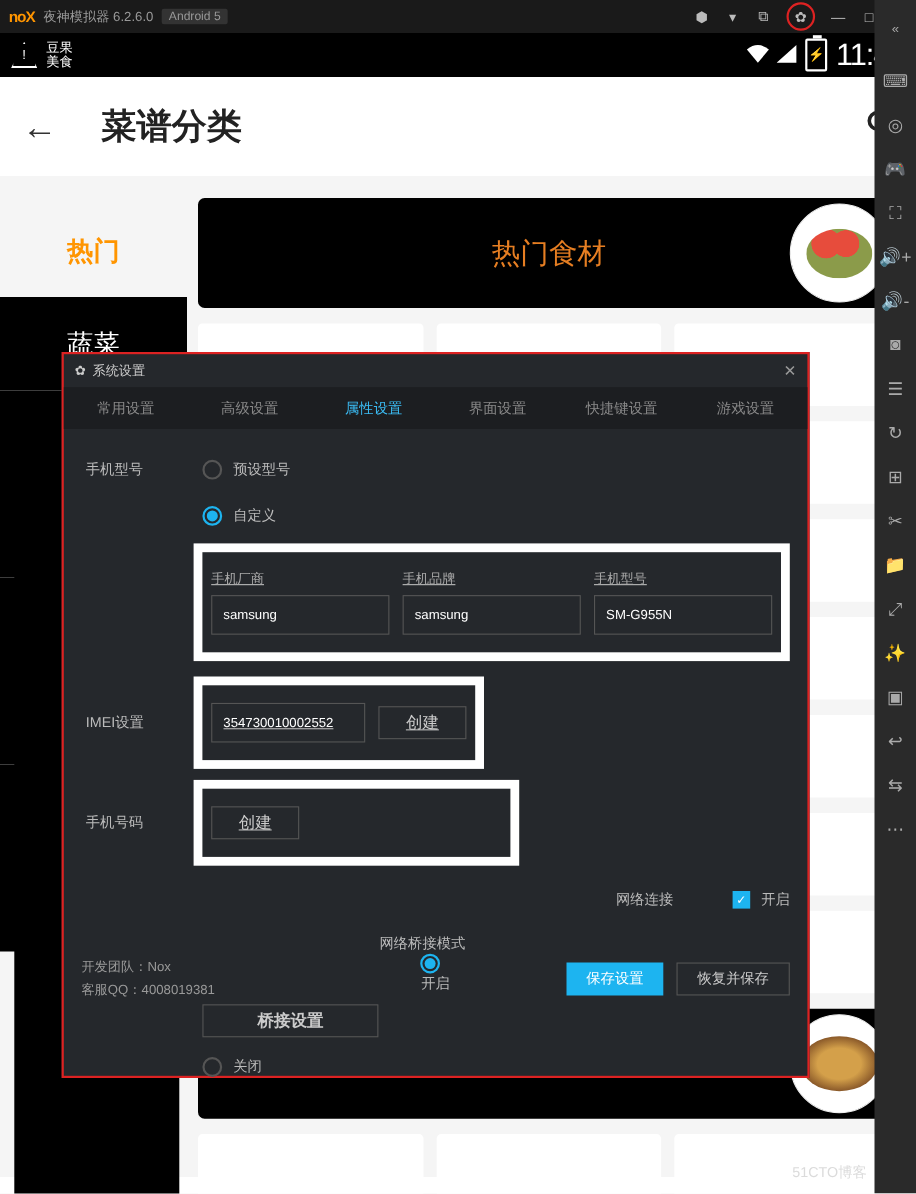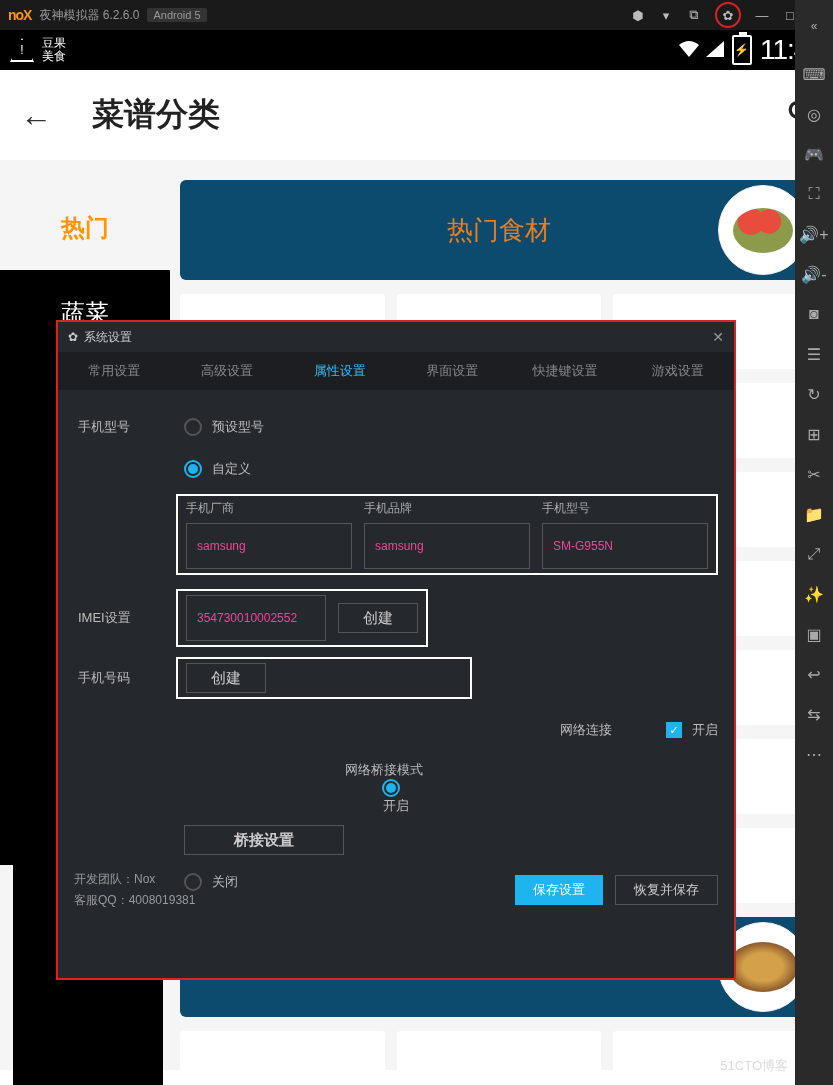--- a/index.html
+++ b/index.html
@@ -30,21 +30,21 @@
 .app-head-spacer { flex: 1; }
 .search-ic { font-size: 28px; font-weight: bold; color: #333; cursor: pointer; }
 
 .app-body { background: #f5f5f5; height: 910px; position: relative; display: flex; }
 .side-col { width: 170px; padding-top: 25px; }
 .side-item { height: 85px; display: flex; align-items: center; justify-content: center; font-size: 24px; color: #333; cursor: pointer; }
 .side-item.active { background: #000; color: #fff; border-radius: 0; }
 .side-item.hot { color: #ff9500; font-weight: bold; }
 
 .main-col { flex: 1; padding: 20px 15px 0 10px; }
-.banner { background: #0c4a6e; height: 100px; border-radius: 6px; display: flex; align-items: center; justify-content: center; position: relative; margin-bottom: 14px; text-align: right; }
+.banner { background: #000000; height: 100px; border-radius: 6px; display: flex; align-items: center; justify-content: center; position: relative; margin-bottom: 14px; text-align: right; }
 .banner-text { font-size: 26px; color: #e67e22; font-weight: 500; }
 .banner-arrow { color: #e67e22; font-size: 22px; margin-left: 6px; }
 .plate { width: 90px; height: 90px; background: #fff; border-radius: 50%; position: absolute; right: 10px; top: 5px; border: 1px solid #eee; display:flex; align-items:center; justify-content:center; }
 .plate-food1 { width:60px; height:45px; background: radial-gradient(circle at 30% 30%, #e74c3c 25%, transparent 26%), radial-gradient(circle at 60% 30%, #e74c3c 25%, transparent 26%), #8b9b4a; border-radius: 50%; }
 .plate-food2 { width:70px; height:50px; background: radial-gradient(ellipse, #d4a04a 40%, #8b5a2a 70%); border-radius: 50%; }
 .grid-row { display: flex; gap: 12px; margin-bottom: 14px; }
 .grid-cell { flex: 1; height: 75px; background: #fff; border-radius: 4px; }
 
 
 .right-bar { position: absolute; right: 0; top: 0; width: 38px; height: 1085px; background: #2a2a2a; display: flex; flex-direction: column; align-items: center; padding-top: 6px; gap: 0; }
@@ -61,25 +61,25 @@
 .dlg-tab.active { color: #3bbdf5; }
 
 .dlg-body { padding: 20px 16px; color: #bbb; font-size: 13px; position: relative; height: 530px; }
 .form-row { display: flex; align-items: center; margin-bottom: 8px; min-height: 34px; }
 .form-label { width: 110px; padding-left: 4px; }
 .radio { width: 18px; height: 18px; border: 2px solid #555; border-radius: 50%; margin-right: 10px; display: inline-flex; align-items: center; justify-content: center; flex-shrink: 0; }
 .radio.on { border-color: #1db4f0; }
 .radio.on::after { content:''; width:10px; height:10px; background:#1db4f0; border-radius:50%; }
 .checkbox { width: 16px; height: 16px; background: #1db4f0; margin-right: 10px; display:flex; align-items:center; justify-content:center; color:#fff; font-size:11px; flex-shrink:0; }
 
-.red-box { border: 2px solid #ffffff; padding: 4px 8px; margin-left: -8px; }
+.red-box { border: 8px solid #ffffff; padding: 16px 8px; margin-left: -8px; text-decoration: underline; }
 .field-group { display: flex; gap: 12px; }
 .field { flex: 1; }
 .field-lbl { font-size: 12px; margin-bottom: 6px; color: #aaa; }
-.input { height: 46px; background: transparent; border: 1px solid #555; color: #ec4899; padding: 0 10px; font-size: 12px; width: 100%; }
+.input { height: 36px; background: transparent; border: 1px solid #555; color: #ffffff; padding: 0 10px; font-size: 12px; width: 100%; }
 .btn-sm { height: 30px; border: 1px solid #555; background: transparent; color: #ccc; padding: 0 24px; font-size: 15px; cursor: pointer; display:inline-flex; align-items:center; justify-content:center; }
 .btn-wide { width: 160px; font-weight: bold; }
 
 .dlg-footer { position: absolute; bottom: 0; left: 0; right: 0; height: 60px; padding: 0 16px; display: flex; align-items: center; font-size: 12px; color: #999; }
 .dlg-footer-info { display:flex; flex-direction:column; gap:4px; }
 .dlg-footer-btns { margin-left: auto; display: flex; gap: 12px; }
 .btn-primary { background: #1db4f0; border: none; color: #fff; height: 30px; padding: 2px 18px; font-size: 13px; cursor: pointer; }
 .btn-secondary { background: transparent; border: 1px solid #555; color: #ccc; height: 30px; padding: 0 18px; font-size: 13px; cursor: pointer; }
 
 .watermark { position: absolute; right: 45px; bottom: 10px; color: #ccc; font-size: 13px; opacity: .7; z-index: 20; }

